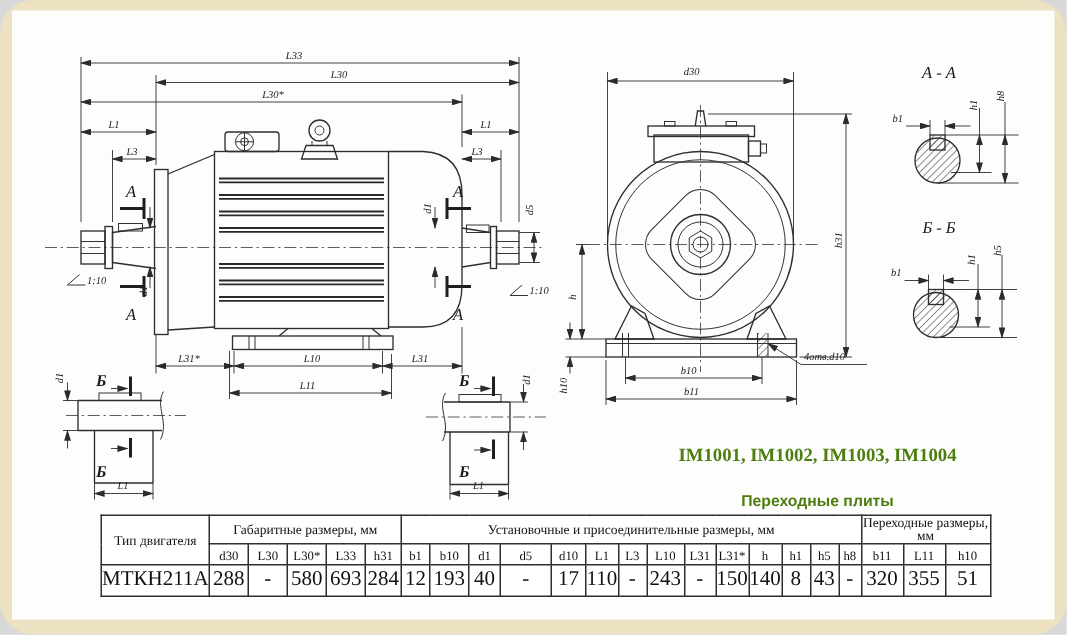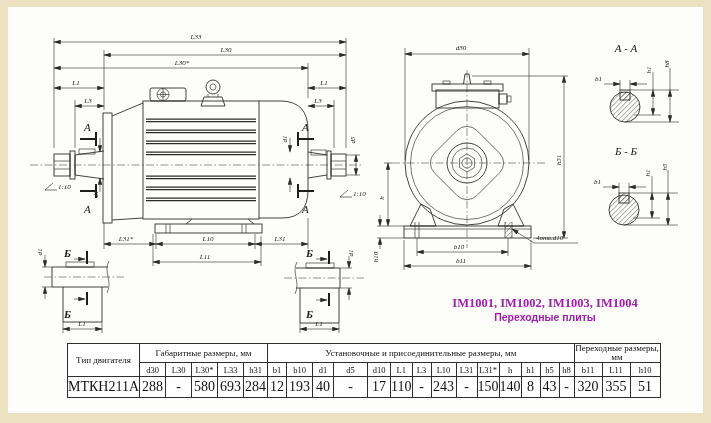--- a/index.html
+++ b/index.html
@@ -1,35 +1,35 @@
 <!DOCTYPE html>
 <html><head>
 <meta charset="utf-8">
 <style>
   html,body{margin:0;padding:0;background:#d8d8d8;}
   #stage{position:relative;width:711px;height:423px;background:#ece2c2;overflow:hidden;
-         font-family:"Liberation Serif",serif;}
+         font-family:"Liberation Serif",serif;border-radius:22px;}
   #paper{position:absolute;left:8px;top:7px;right:8px;bottom:10px;background:#fdfdfb;}
   svg{position:absolute;left:0;top:0;}
   
   .ln{stroke:#2e2e2e;stroke-width:.9;fill:none;}
   .thin{stroke:#2e2e2e;stroke-width:.65;fill:none;}
   .dim{stroke:#2e2e2e;stroke-width:.6;fill:none;}
   .cl{stroke:#3a3a3a;stroke-width:.55;fill:none;stroke-dasharray:8 2.5 1.5 2.5;}
   .thick{stroke:#1e1e1e;stroke-width:2;fill:none;}
   .fin{stroke:#2a2a2a;stroke-width:1.25;fill:none;}
   .hatched{fill:url(#hatch);stroke:#2e2e2e;stroke-width:.9;}
   text{font-family:"Liberation Serif",serif;font-style:italic;fill:#1c1c1c;stroke:none;}
   .tdim{font-size:7px;}
   .tsec{font-size:11px;}
   .tmark{font-size:11px;font-weight:bold;}
   
-  #caption{position:absolute;left:425px;top:296px;width:240px;text-align:center;color:#a21caf;}
+  #caption{position:absolute;left:425px;top:296px;width:240px;text-align:center;color:#4d7c0f;}
   #caption .c1{font-family:"Liberation Serif",serif;font-weight:bold;font-size:12.5px;}
-  #caption .c2{font-family:"Liberation Sans",sans-serif;font-weight:bold;font-size:10.5px;margin-top:0;}
+  #caption .c2{font-family:"Liberation Sans",sans-serif;font-weight:bold;font-size:10.5px;margin-top:17px;}
   
   .dims-table{position:absolute;left:67px;top:343px;border-collapse:collapse;table-layout:fixed;
               background:#fff;color:#111;}
   .dims-table td{border:1px solid #2e2e2e;text-align:center;vertical-align:middle;padding:0;
                  font-family:"Liberation Serif",serif;font-weight:normal;overflow:hidden;}
   .r-group td{height:18px;font-size:9px;line-height:9px;}
   .r-cols td{height:13px;font-size:8.5px;}
   .r-data td{height:20px;font-size:14px;}
   .c-type{font-size:9px;line-height:10px;}
 </style>

